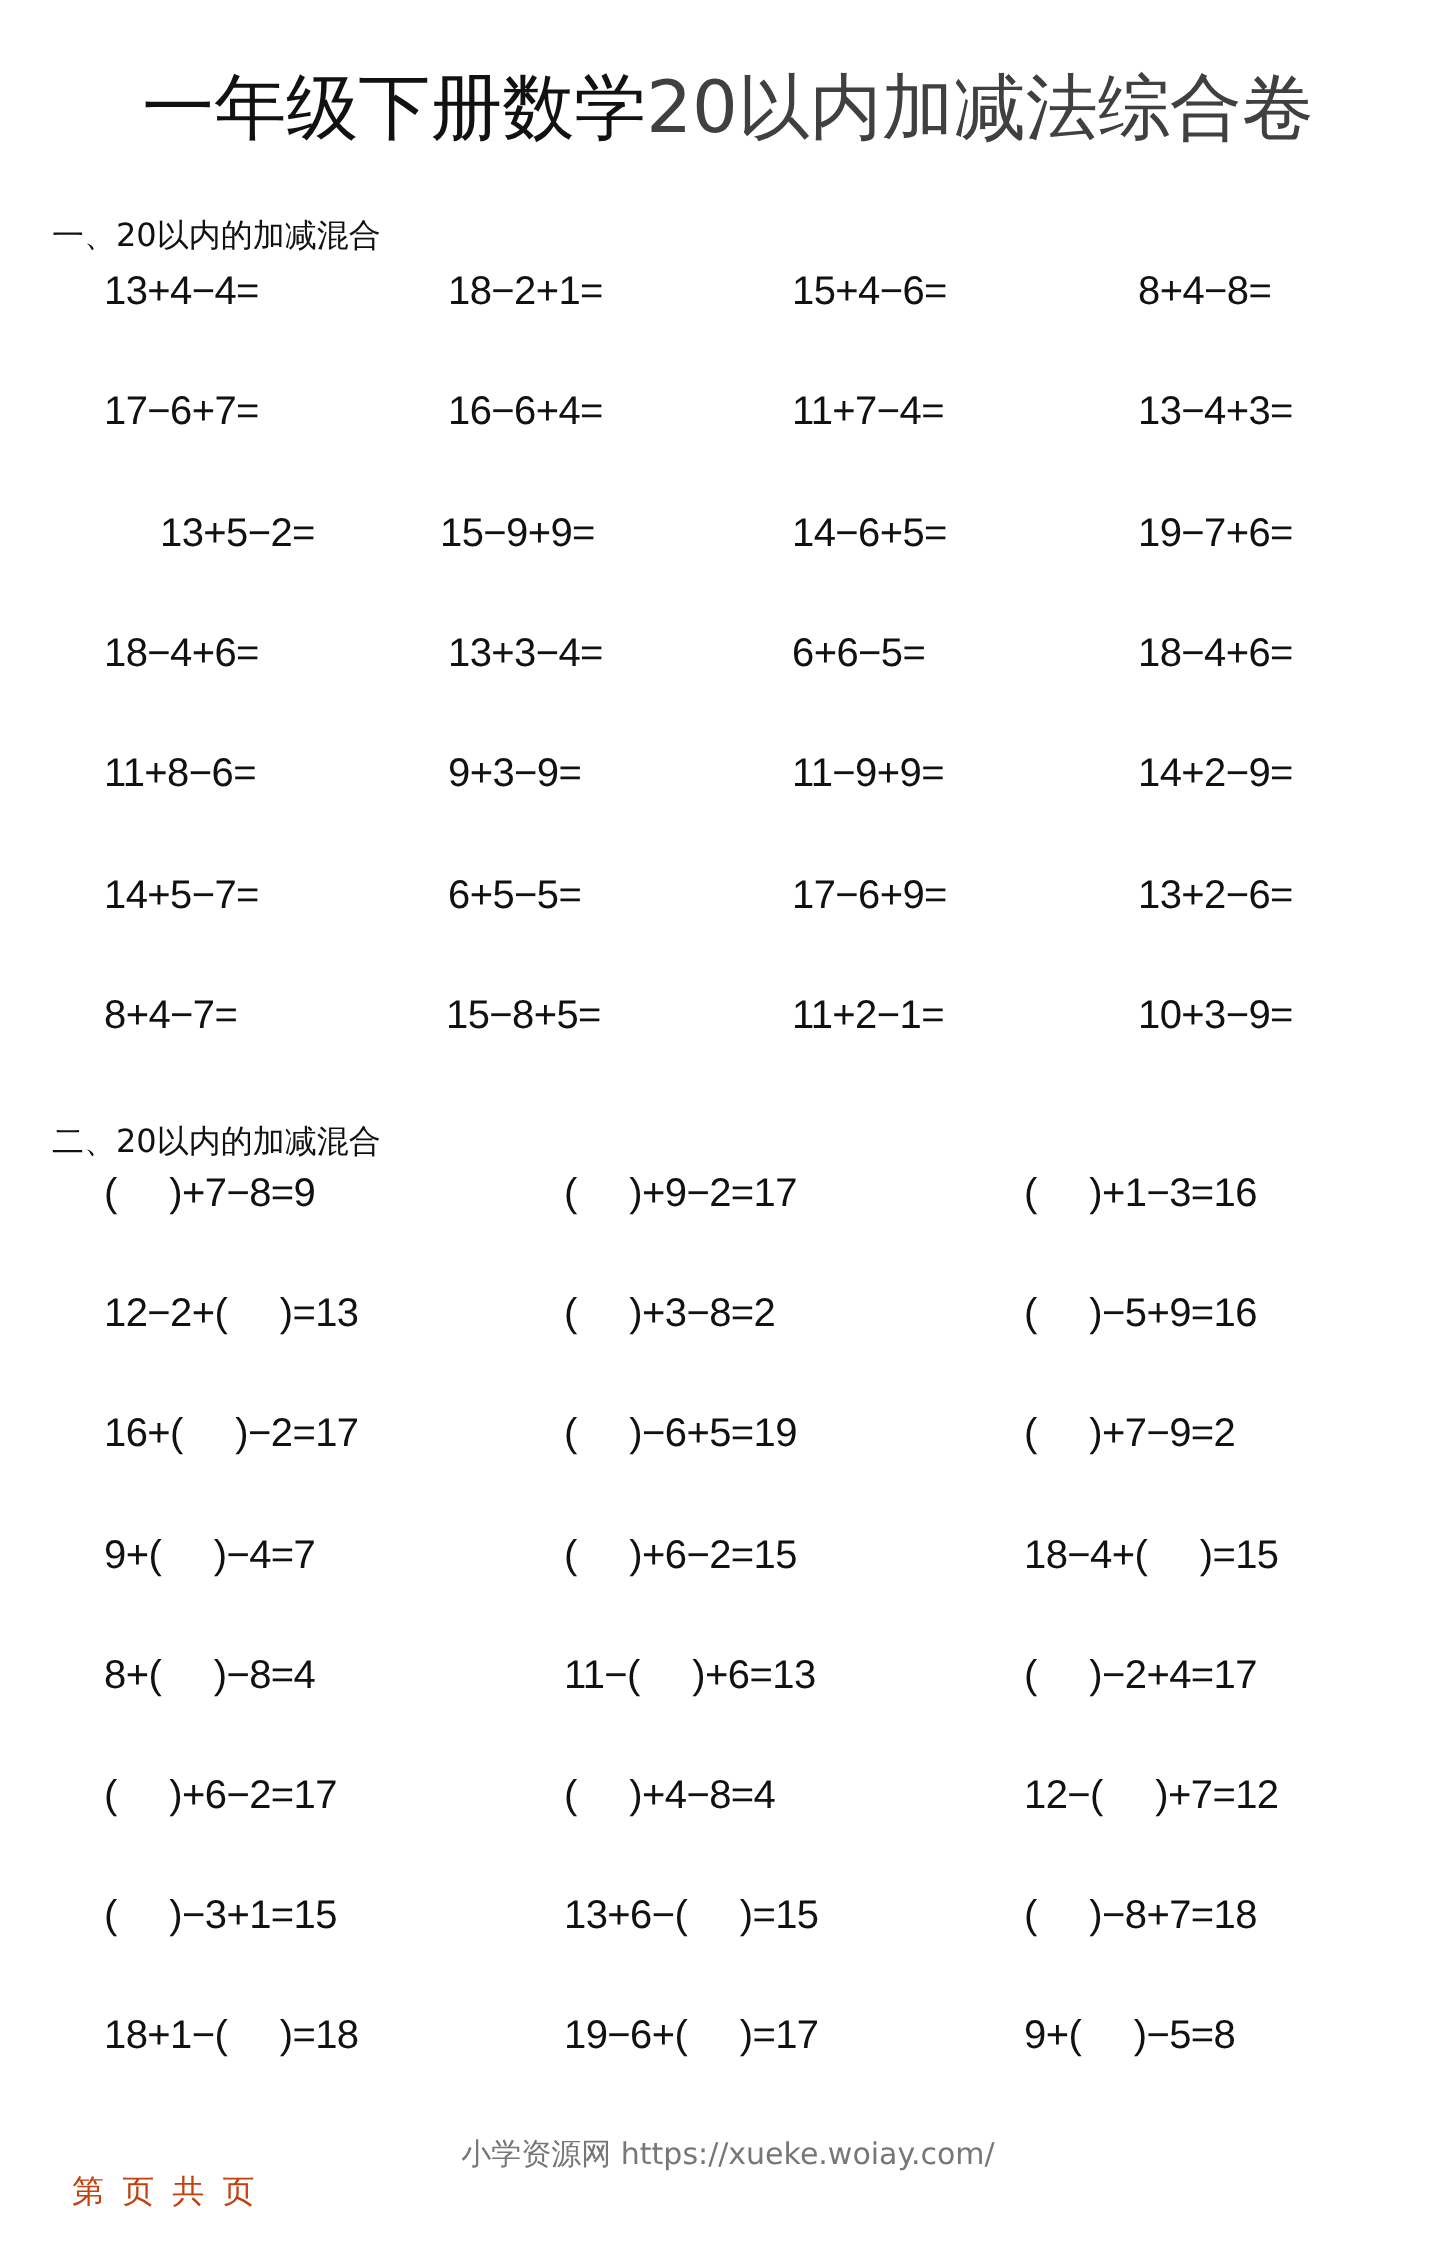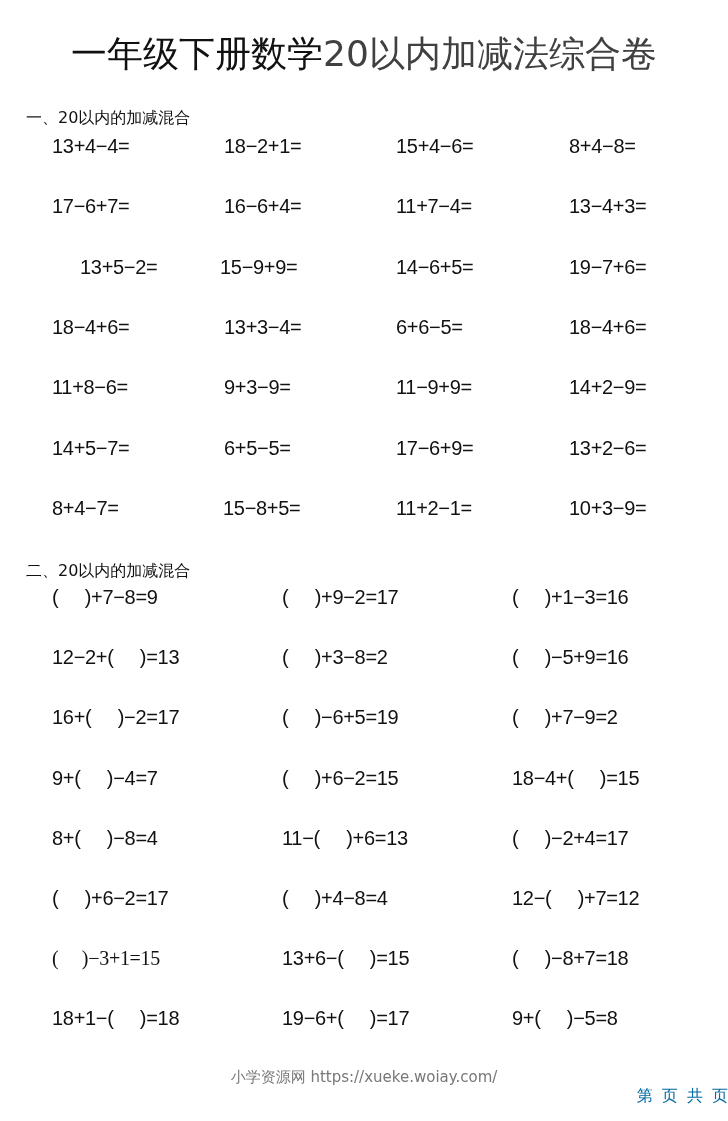--- a/index.html
+++ b/index.html
@@ -23,23 +23,24 @@
   .row { position: absolute; left: 0; width: 728px; height: 30px; }
   .item {
     position: absolute; font-size: 20px; white-space: pre;
     font-family: "Liberation Sans", sans-serif; letter-spacing: -0.3px;
   }
   .footer-url {
     position: absolute; left: 0; right: 0; top: 1068px; text-align: center;
     font-size: 15px; color: #777; font-family: "DejaVu Sans", sans-serif;
   }
   .footer-page {
-    position: absolute; left: 0; right: 0; top: 1086px; text-align: right;
-    font-size: 16px; color: #0369a1; font-family: "DejaVu Sans", sans-serif;
+    position: absolute; left: 0; right: 0; top: 1086px; text-align: left;
+    font-size: 16px; color: #c2410c; font-family: "DejaVu Sans", sans-serif;
     word-spacing: 4px;
+    padding-left: 36px;
   }
   .watermark {
     position: absolute; left: 60px; top: 975px; width: 140px; height: 80px;
     color: #cfcfcf; font-size: 9px; opacity: 0.6; font-family: "DejaVu Sans", sans-serif;
   }
 </style>
 </head>
 <body>
 
 <div class="title">
@@ -118,21 +119,21 @@
       <div class="item" style="left: 52px;">8+(     )−8=4</div>
       <div class="item" style="left: 282px;">11−(     )+6=13</div>
       <div class="item" style="left: 512px;">(     )−2+4=17</div>
     </div>
     <div class="row" style="top: 887px;">
       <div class="item" style="left: 52px;">(     )+6−2=17</div>
       <div class="item" style="left: 282px;">(     )+4−8=4</div>
       <div class="item" style="left: 512px;">12−(     )+7=12</div>
     </div>
     <div class="row" style="top: 947.2px;">
-      <div class="item" style="left: 52px; font-family: Liberation Serif, serif;">(     )−3+1=15</div>
+      <div class="item" style="left: 52px;">(     )−3+1=15</div>
       <div class="item" style="left: 282px;">13+6−(     )=15</div>
       <div class="item" style="left: 512px;">(     )−8+7=18</div>
     </div>
     <div class="row" style="top: 1007.4px;">
       <div class="item" style="left: 52px;">18+1−(     )=18</div>
       <div class="item" style="left: 282px;">19−6+(     )=17</div>
       <div class="item" style="left: 512px;">9+(     )−5=8</div>
     </div>
   </div>
 

